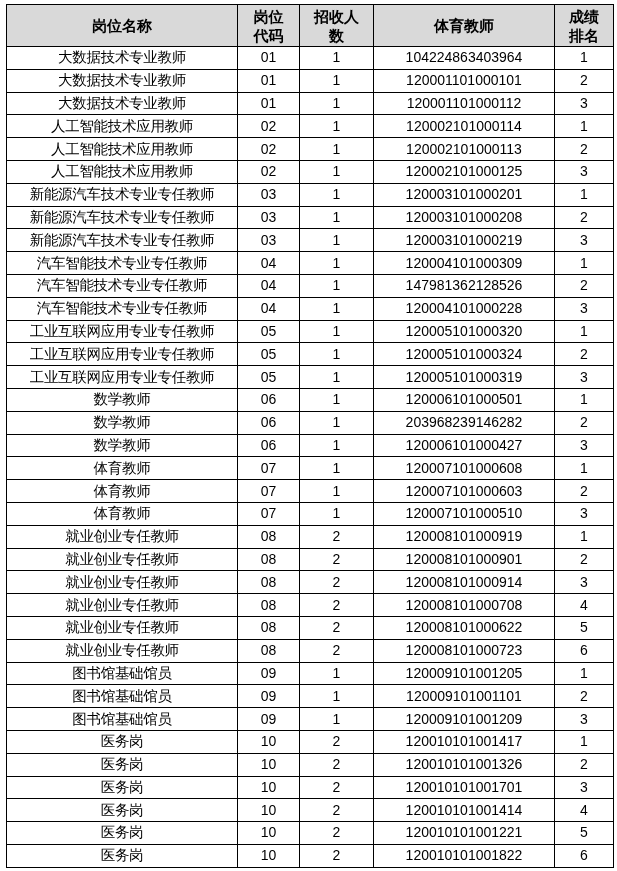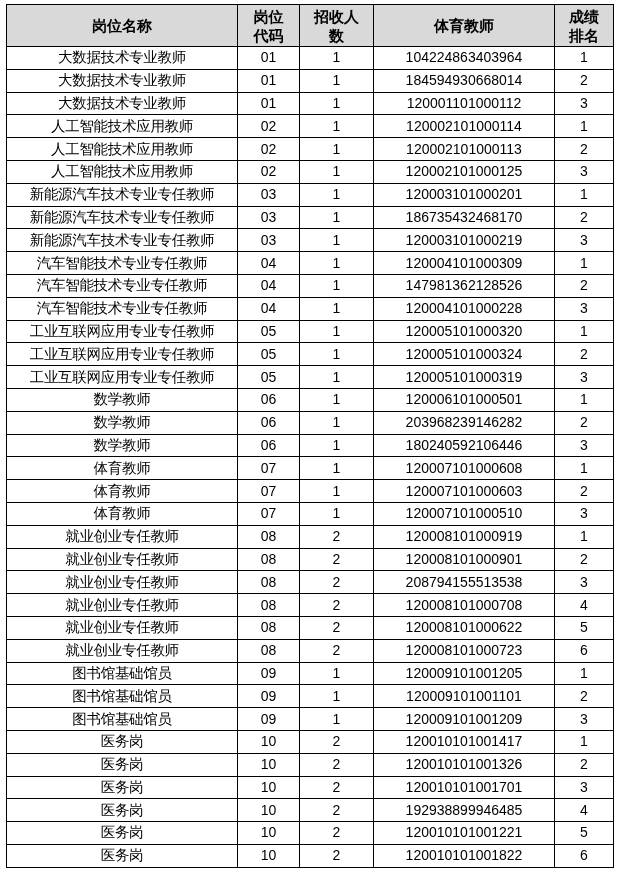--- a/index.html
+++ b/index.html
@@ -37,21 +37,21 @@
         <td class="name">大数据技术专业教师</td>
         <td>01</td>
         <td>1</td>
         <td>104224863403964</td>
         <td>1</td>
       </tr>
       <tr>
         <td class="name">大数据技术专业教师</td>
         <td>01</td>
         <td>1</td>
-        <td>184594930668014</td>
+        <td>120001101000101</td>
         <td>2</td>
       </tr>
       <tr>
         <td class="name">大数据技术专业教师</td>
         <td>01</td>
         <td>1</td>
         <td>120001101000112</td>
         <td>3</td>
       </tr>
       <tr>
@@ -79,21 +79,21 @@
         <td class="name">新能源汽车技术专业专任教师</td>
         <td>03</td>
         <td>1</td>
         <td>120003101000201</td>
         <td>1</td>
       </tr>
       <tr>
         <td class="name">新能源汽车技术专业专任教师</td>
         <td>03</td>
         <td>1</td>
-        <td>186735432468170</td>
+        <td>120003101000208</td>
         <td>2</td>
       </tr>
       <tr>
         <td class="name">新能源汽车技术专业专任教师</td>
         <td>03</td>
         <td>1</td>
         <td>120003101000219</td>
         <td>3</td>
       </tr>
       <tr>
@@ -149,21 +149,21 @@
         <td class="name">数学教师</td>
         <td>06</td>
         <td>1</td>
         <td>203968239146282</td>
         <td>2</td>
       </tr>
       <tr>
         <td class="name">数学教师</td>
         <td>06</td>
         <td>1</td>
-        <td>180240592106446</td>
+        <td>120006101000427</td>
         <td>3</td>
       </tr>
       <tr>
         <td class="name">体育教师</td>
         <td>07</td>
         <td>1</td>
         <td>120007101000608</td>
         <td>1</td>
       </tr>
       <tr>
@@ -191,21 +191,21 @@
         <td class="name">就业创业专任教师</td>
         <td>08</td>
         <td>2</td>
         <td>120008101000901</td>
         <td>2</td>
       </tr>
       <tr>
         <td class="name">就业创业专任教师</td>
         <td>08</td>
         <td>2</td>
-        <td>208794155513538</td>
+        <td>120008101000914</td>
         <td>3</td>
       </tr>
       <tr>
         <td class="name">就业创业专任教师</td>
         <td>08</td>
         <td>2</td>
         <td>120008101000708</td>
         <td>4</td>
       </tr>
       <tr>
@@ -261,21 +261,21 @@
         <td class="name">医务岗</td>
         <td>10</td>
         <td>2</td>
         <td>120010101001701</td>
         <td>3</td>
       </tr>
       <tr>
         <td class="name">医务岗</td>
         <td>10</td>
         <td>2</td>
-        <td>192938899946485</td>
+        <td>120010101001414</td>
         <td>4</td>
       </tr>
       <tr>
         <td class="name">医务岗</td>
         <td>10</td>
         <td>2</td>
         <td>120010101001221</td>
         <td>5</td>
       </tr>
       <tr>

